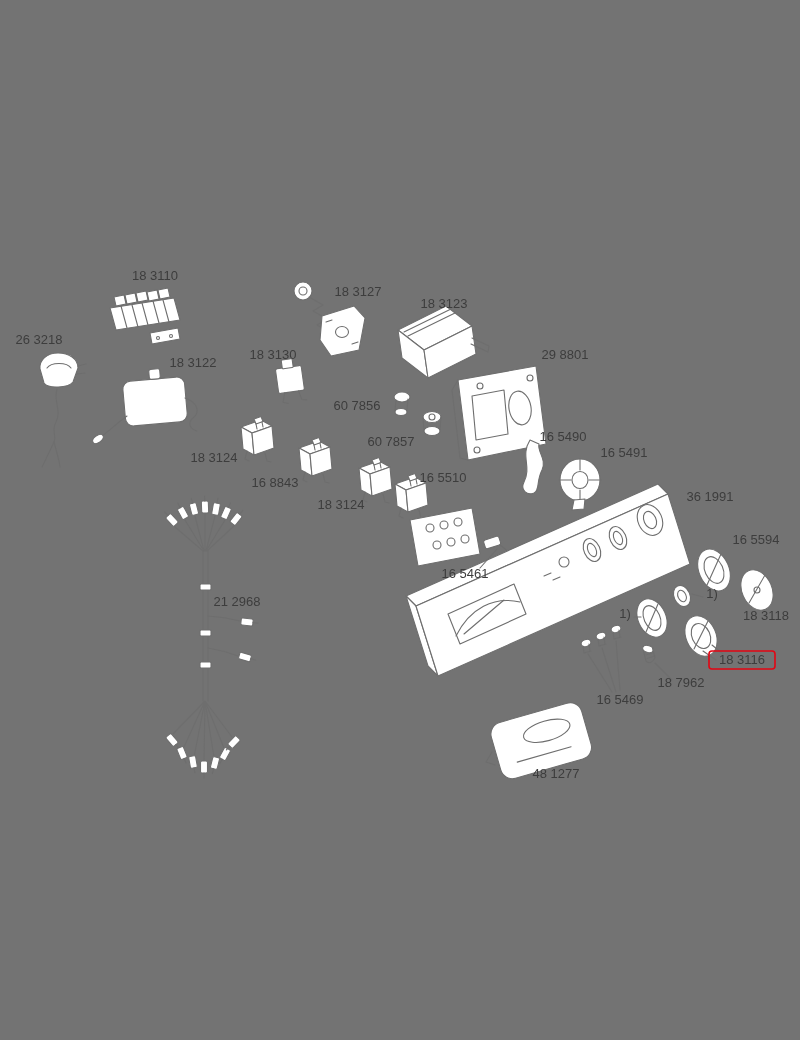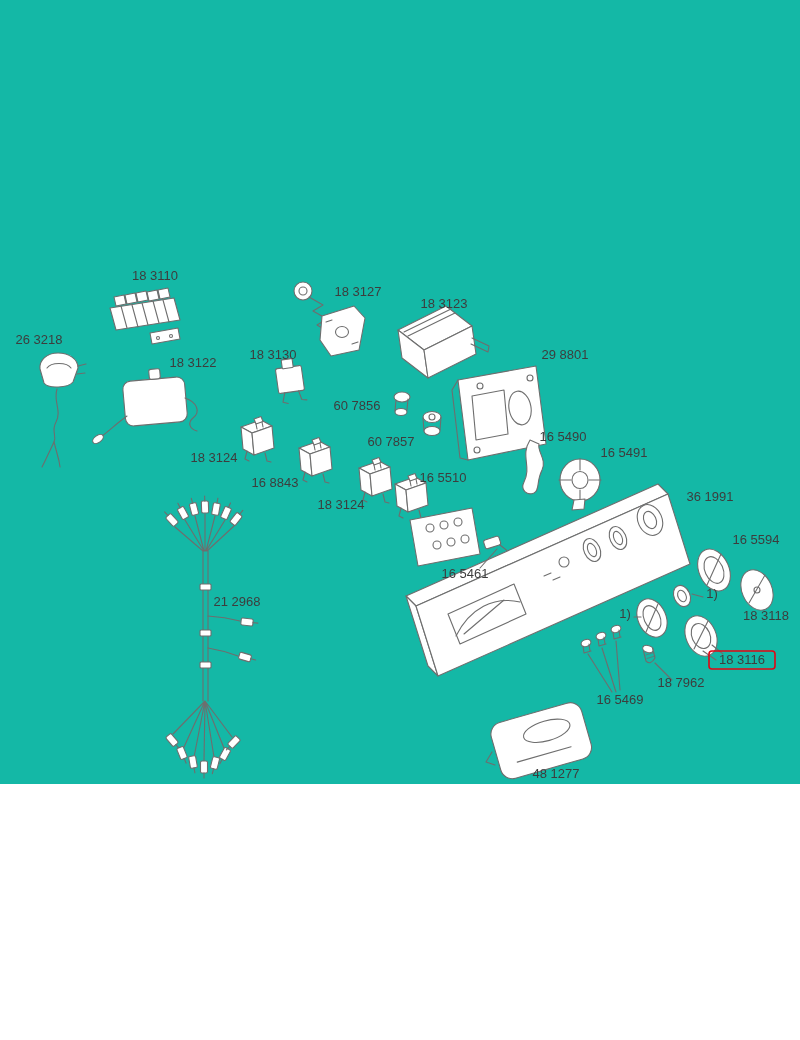--- a/index.html
+++ b/index.html
@@ -1,17 +1,17 @@
 <!DOCTYPE html>
 <html><head>
 <meta charset="utf-8">
 <style>
   *{box-sizing:border-box}
   html,body{margin:0;padding:0;background:#ffffff}
-  .stage{position:relative;width:800px;height:784px;background:#14b8a6;overflow:hidden}
+  .stage{position:relative;width:800px;height:1040px;background:#737373;overflow:hidden}
   svg{display:block}
   .ln{fill:none;stroke:#6e6e6e;stroke-width:1.1;stroke-linecap:round;stroke-linejoin:round}
   .lnf{fill:#ffffff;stroke:#6e6e6e;stroke-width:1.1;stroke-linecap:round;stroke-linejoin:round}
   .thin{stroke-width:0.75}
   .lbl{font-family:"Liberation Sans","DejaVu Sans",sans-serif;font-size:13px;fill:#3d3d3d}
   .lbl-mid{text-anchor:middle}
   .hl-rect{fill:none;stroke:#e30613;stroke-width:1.6}
 </style>
 </head>
 <body>

